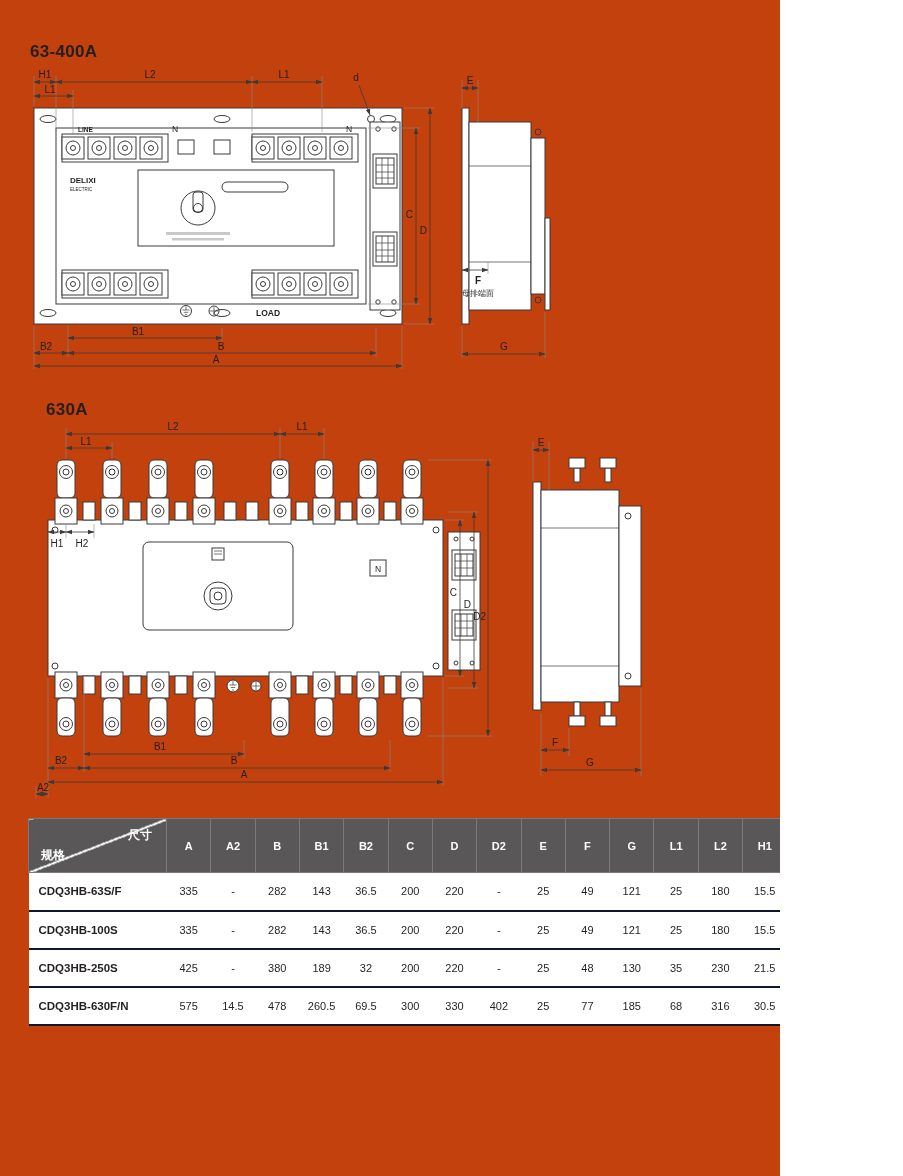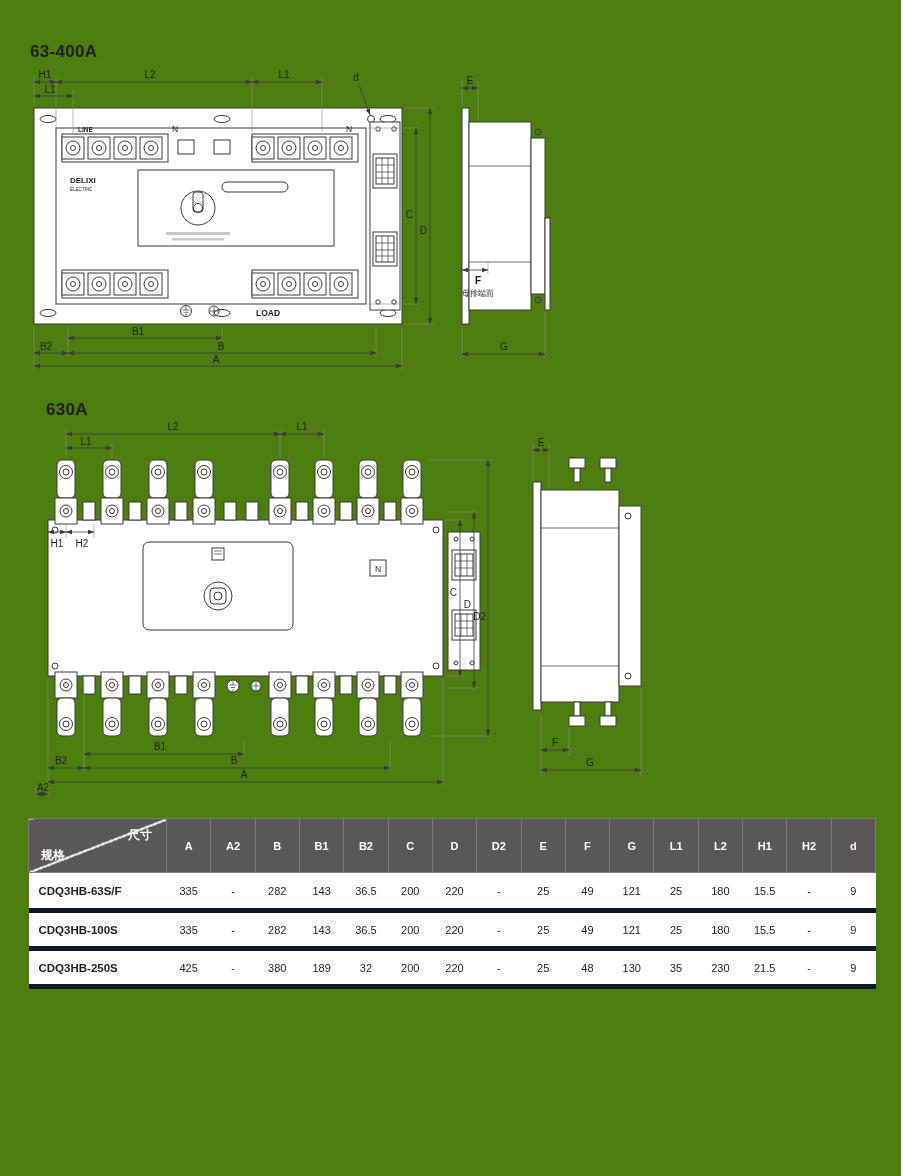--- a/index.html
+++ b/index.html
@@ -1,18 +1,18 @@
 <!DOCTYPE html>
 <html><head>
 <meta charset="utf-8">
 <style>
   * { box-sizing: border-box; }
   html,body { margin:0; padding:0; background:#fff; }
   body { font-family:"Liberation Sans", sans-serif; color:#231f20; }
-  .page { position:relative; width:901px; height:1176px; background:#4d7c0f; overflow:hidden;text-decoration:underline; }
+  .page { position:relative; width:780px; height:1176px; background:#c2410c; overflow:hidden;text-decoration:underline; }
 
   .section-title { position:absolute; left:30px; font-size:17px; font-weight:bold; letter-spacing:.3px; }
   #title1 { top:28px; }
   #title2 { top:386px;margin-left:16px; }
 
   .drawing { position:absolute; margin:0; }
   #drawing1 { left:26px; top:66px; }
   #drawing2 { left:28px; top:420px; }
 
   svg { display:block; }
@@ -41,21 +41,21 @@
     width:138px; position:relative; padding:9px;
     background:
       linear-gradient(to bottom right,
         rgba(0,0,0,0) 0%, rgba(0,0,0,0) calc(50% - 1px),
         #ffffff calc(50% - 1px), #ffffff calc(50% + 1px),
         rgba(0,0,0,0) calc(50% + 1px), rgba(0,0,0,0) 100%),
       #595757;
   }
   .dims-table th.corner .c-top { position:absolute; top:8px; right:14px; font-size:12px; }
   .dims-table th.corner .c-bottom { position:absolute; bottom:8px; left:12px; font-size:12px; }
-  .dims-table tbody tr { height:38px; border-bottom:5px solid #0f172a; background:#fff; }
+  .dims-table tbody tr { height:38px; border-bottom:2px solid #0f172a; background:#fff; }
   .dims-table tbody th.model { text-align:left; padding-left:10px; font-size:11.5px; font-weight:bold; white-space:nowrap; }
   .dims-table tbody td { text-align:center; font-size:11px; }
 </style>
 </head>
 <body>
 
 <div class="page">
 
   <h2 class="section-title" id="title1">63-400A</h2>
 
@@ -513,16 +513,35 @@
           <td>-</td>
           <td>25</td>
           <td>48</td>
           <td>130</td>
           <td>35</td>
           <td>230</td>
           <td>21.5</td>
           <td>-</td>
           <td>9</td>
         </tr>
+        <tr>
+          <th class="model">CDQ3HB-630F/N</th>
+          <td>575</td>
+          <td>14.5</td>
+          <td>478</td>
+          <td>260.5</td>
+          <td>69.5</td>
+          <td>300</td>
+          <td>330</td>
+          <td>402</td>
+          <td>25</td>
+          <td>77</td>
+          <td>185</td>
+          <td>68</td>
+          <td>316</td>
+          <td>30.5</td>
+          <td>48</td>
+          <td>10</td>
+        </tr>
       </tbody>
   </table>
 
 </div>
 
 </body></html>

